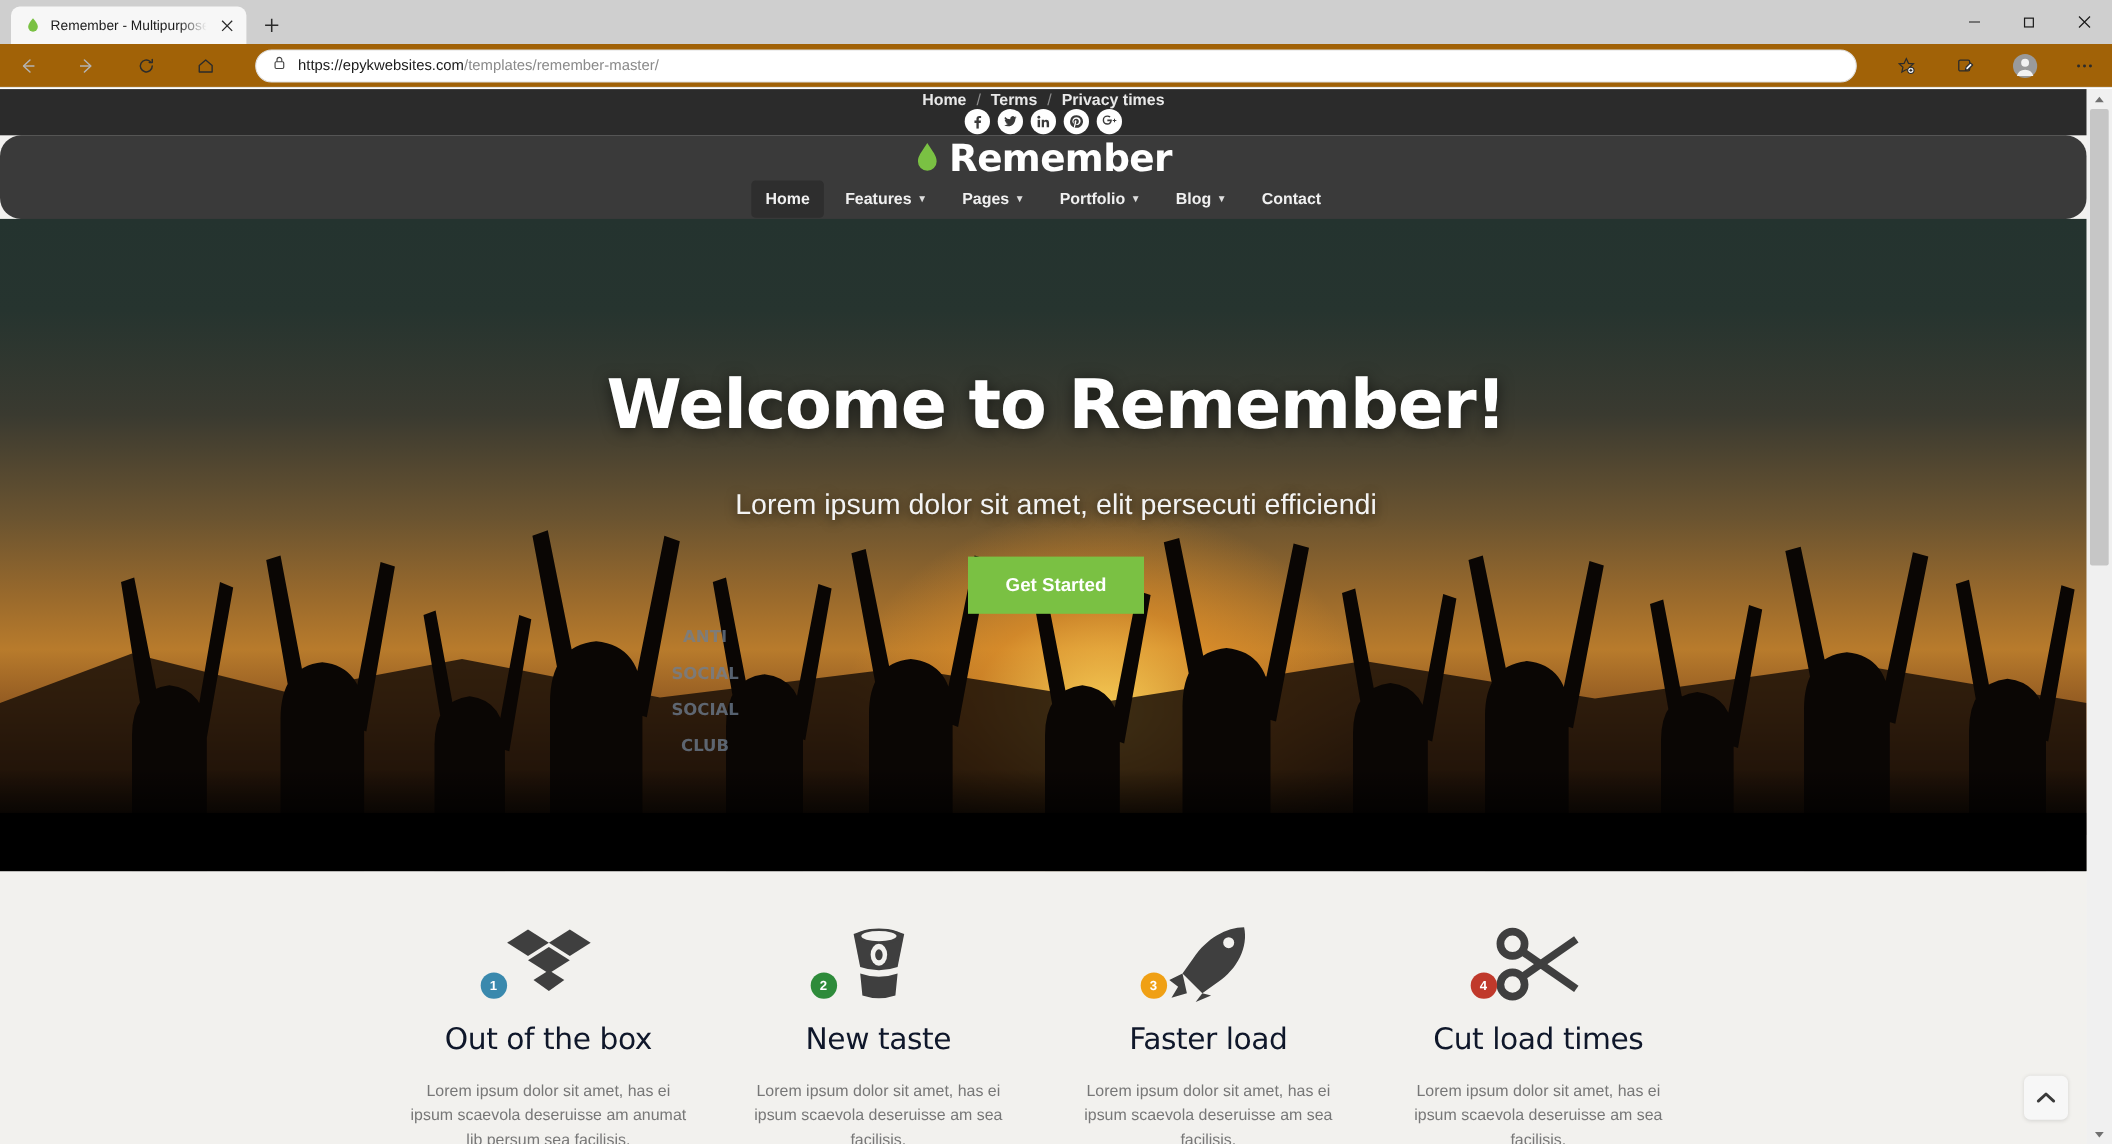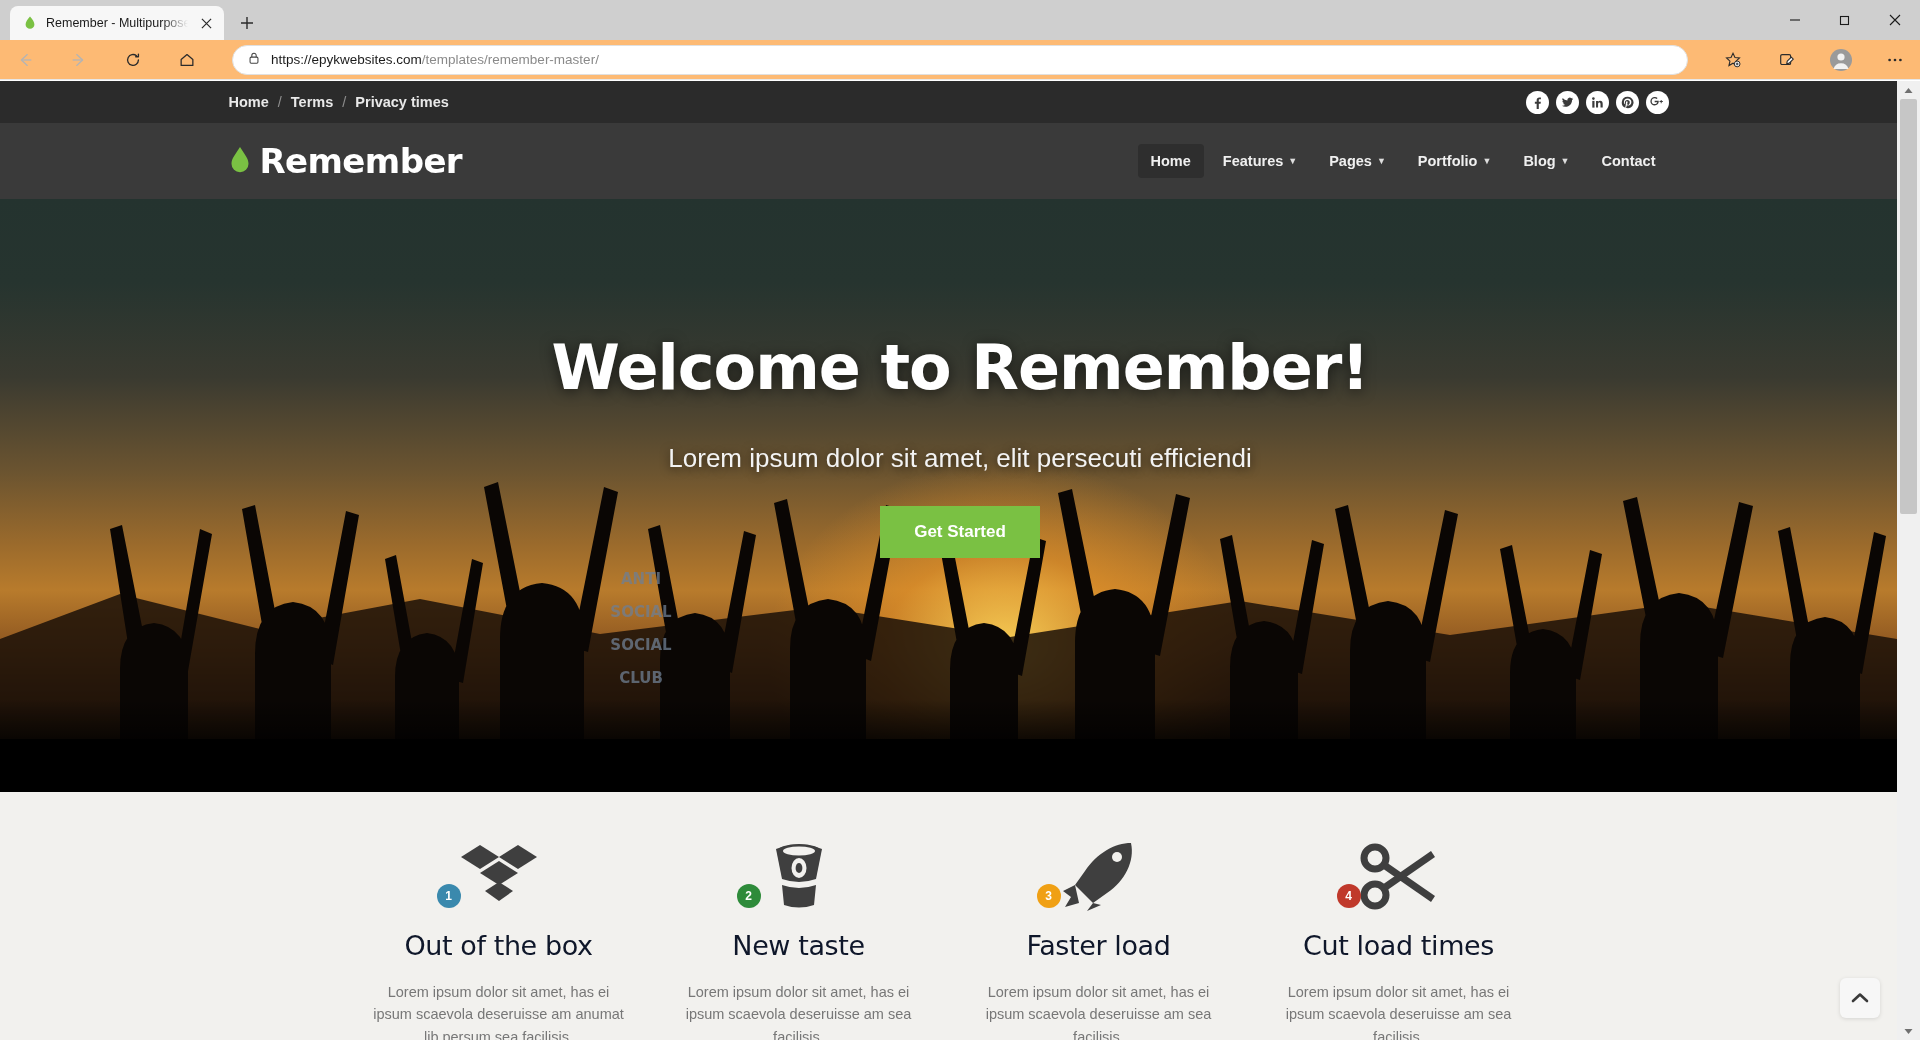--- a/index.html
+++ b/index.html
@@ -38,21 +38,21 @@
   }
   .wincontrols {
     position: absolute; right: 0; top: 0; height: 40px; display: flex;
   }
   .wc {
     width: 50px; height: 40px; display: flex; align-items: center;
     justify-content: center;
   }
 
   .toolbar {
-    height: 40px; background: #fdba74; display: flex; align-items: center;
+    height: 40px; background: #a16207; display: flex; align-items: center;
     padding: 18px 8px; gap: 20px; border-bottom: 1px solid #e6e6e6;
   }
   .tb-btn {
     width: 34px; height: 34px; border-radius: 6px; display: flex;
     align-items: center; justify-content: center; flex: none;
   }
   .omnibox {
     flex: 1; height: 30px; background: #fff; border-radius: 15px;
     display: flex; align-items: center; padding: 0 10px 0 14px;
     margin: 0 8px; gap: 10px; border: 1px solid #e0e0e0;
@@ -65,35 +65,35 @@
     position: absolute; top: 81px; left: 0; width: 1920px; height: 959px;
     overflow: hidden; background: #f2f1ef;
   }
   .page { width: 1897px; }
 
   
   .topbar {
     background: #2b2b2b; height: 42px; display: flex; align-items: center;
     padding: 0 0 0 0; position: relative;
   }
-  .container { width: 1440px; margin: 0 auto; position: relative; }
+  .container { width: 1440px; margin: 0 auto; position: relative; flex-direction: column; }
   .topbar .container { display: flex; align-items: center; justify-content: space-between; }
   .toplinks { display: flex; align-items: center; gap: 9px; font-size: 14.5px; font-weight: bold; }
   .toplinks a { color: #e9e9e9; text-decoration: none; }
   .toplinks .sep { color: #8e8e8e; font-weight: normal; }
   .socials { display: flex; gap: 7px; }
   .soc {
     width: 23px; height: 23px; border-radius: 50%; background: #fff;
     display: flex; align-items: center; justify-content: center;
     color: #3a3a3a; font-size: 12px; font-weight: bold;
   }
 
   
   .mainhead {
-    background: #3a3a3a; height: 76px; display: flex; align-items: center;
+    background: #3a3a3a; height: 76px; display: flex; align-items: center; border-radius: 19px;
   }
   .mainhead .container { display: flex; align-items: center; justify-content: space-between; }
   .logo { display: flex; align-items: center; gap: 9px; }
   .logo-text {
     color: #fff; font-size: 34px; font-weight: bold; letter-spacing: -0.6px;
     font-family: "DejaVu Sans", sans-serif;
   }
   .nav { display: flex; align-items: center; gap: 6px; }
   .nav a {
     color: #f0f0f0; text-decoration: none; font-size: 14.5px; font-weight: bold;

